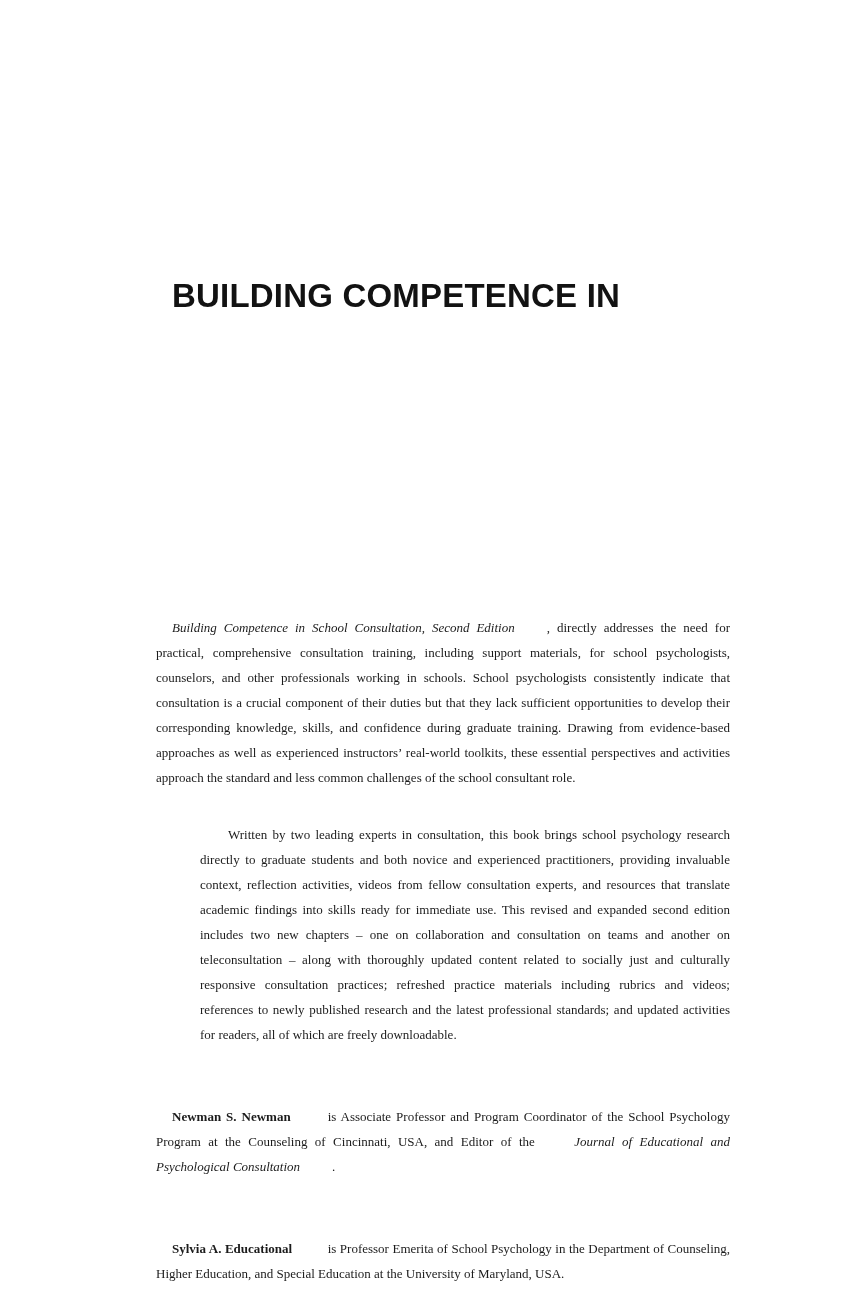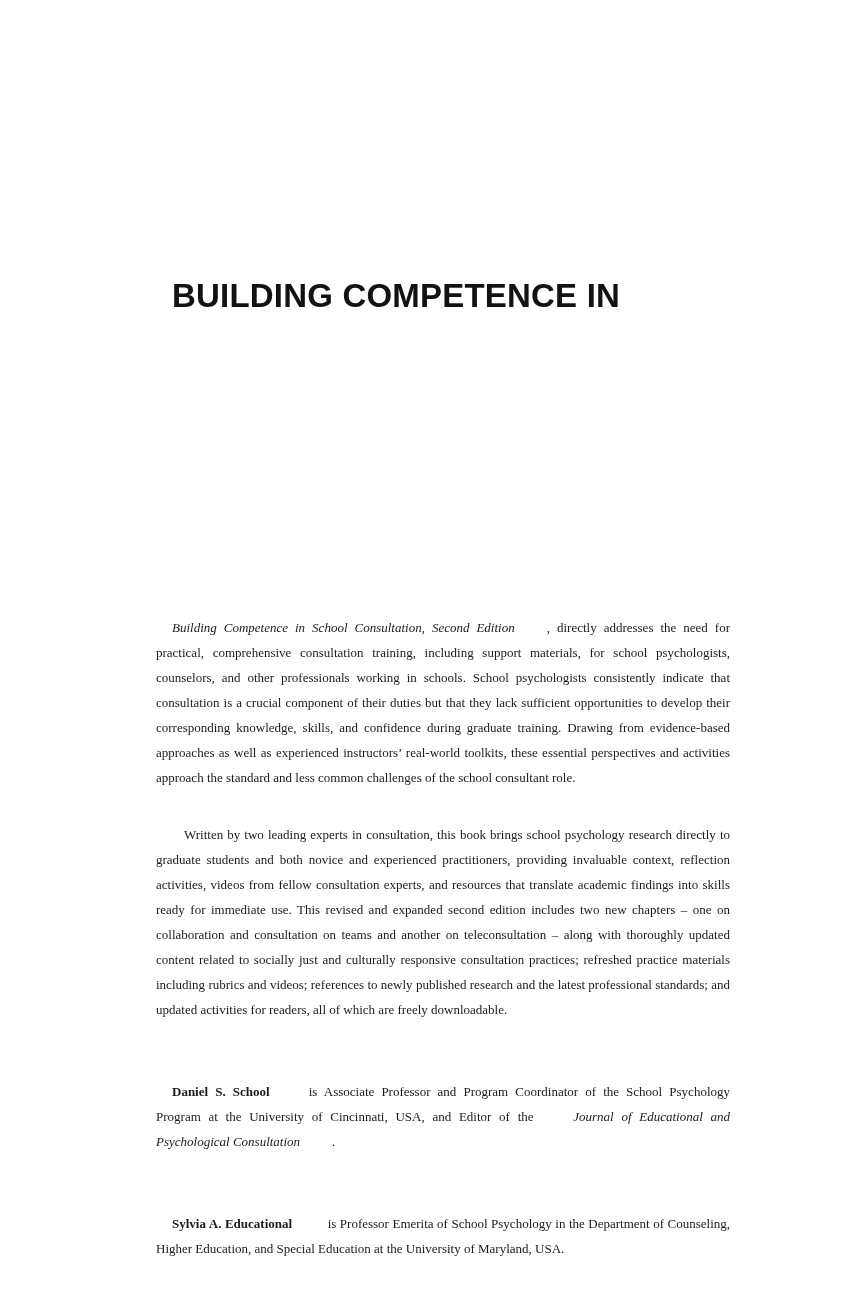--- a/index.html
+++ b/index.html
@@ -31,39 +31,39 @@
     position: absolute;
     left: 92px;
     top: 551px;
     width: 638px;
     font-size: 13px;
     line-height: 25px;
     text-align: justify;
     color: #1b1b1b;
   }
   .body-block p { margin: 0; }
-  p.para-indent { text-indent: 28px; }
+  p.para-indent { text-indent: 28px; margin-left: 44px; }
   p.bio { margin-top: 25px; }
   em { font-style: italic; }
   strong { font-weight: 700; }
 </style>
 </head>
 <body>
 
 <div class="page">
 
   <h1 class="title-block">
     <span class="title-line">BUILDING COMPETENCE IN</span>
   </h1>
 
   <div class="body-block">
 
     <p><em>Building Competence in School Consultation, Second Edition</em><span>, directly addresses the need for practical, comprehensive consultation training, including support materials, for school psychologists, counselors, and other professionals working in schools. School psychologists consistently indicate that consultation is a crucial component of their duties but that they lack sufficient opportunities to develop their corresponding knowledge, skills, and confidence during graduate training. Drawing from evidence-based approaches as well as experienced instructors’ real-world toolkits, these essential perspectives and activities approach the standard and less common challenges of the school consultant role.</span></p>
 
     <p class="para-indent">Written by two leading experts in consultation, this book brings school psychology research directly to graduate students and both novice and experienced practitioners, providing invaluable context, reflection activities, videos from fellow consultation experts, and resources that translate academic findings into skills ready for immediate use. This revised and expanded second edition includes two new chapters – one on collaboration and consultation on teams and another on teleconsultation – along with thoroughly updated content related to socially just and culturally responsive consultation practices; refreshed practice materials including rubrics and videos; references to newly published research and the latest professional standards; and updated activities for readers, all of which are freely downloadable.</p>
 
-    <p class="bio"><strong>Daniel S. School</strong><span> is Associate Professor and Program Coordinator of the School Psychology Program at the University of Cincinnati, USA, and Editor of the </span><em>Journal of Educational and Psychological Consultation</em><span>.</span></p>
+    <p class="bio"><strong>Newman S. Newman</strong><span> is Associate Professor and Program Coordinator of the School Psychology Program at the Counseling of Cincinnati, USA, and Editor of the </span><em>Journal of Educational and Psychological Consultation</em><span>.</span></p>
 
     <p class="bio"><strong>Sylvia A. Educational</strong><span> is Professor Emerita of School Psychology in the Department of Counseling, Higher Education, and Special Education at the University of Maryland, USA.</span></p>
 
   </div>
 
 </div>
 
 </body></html>

